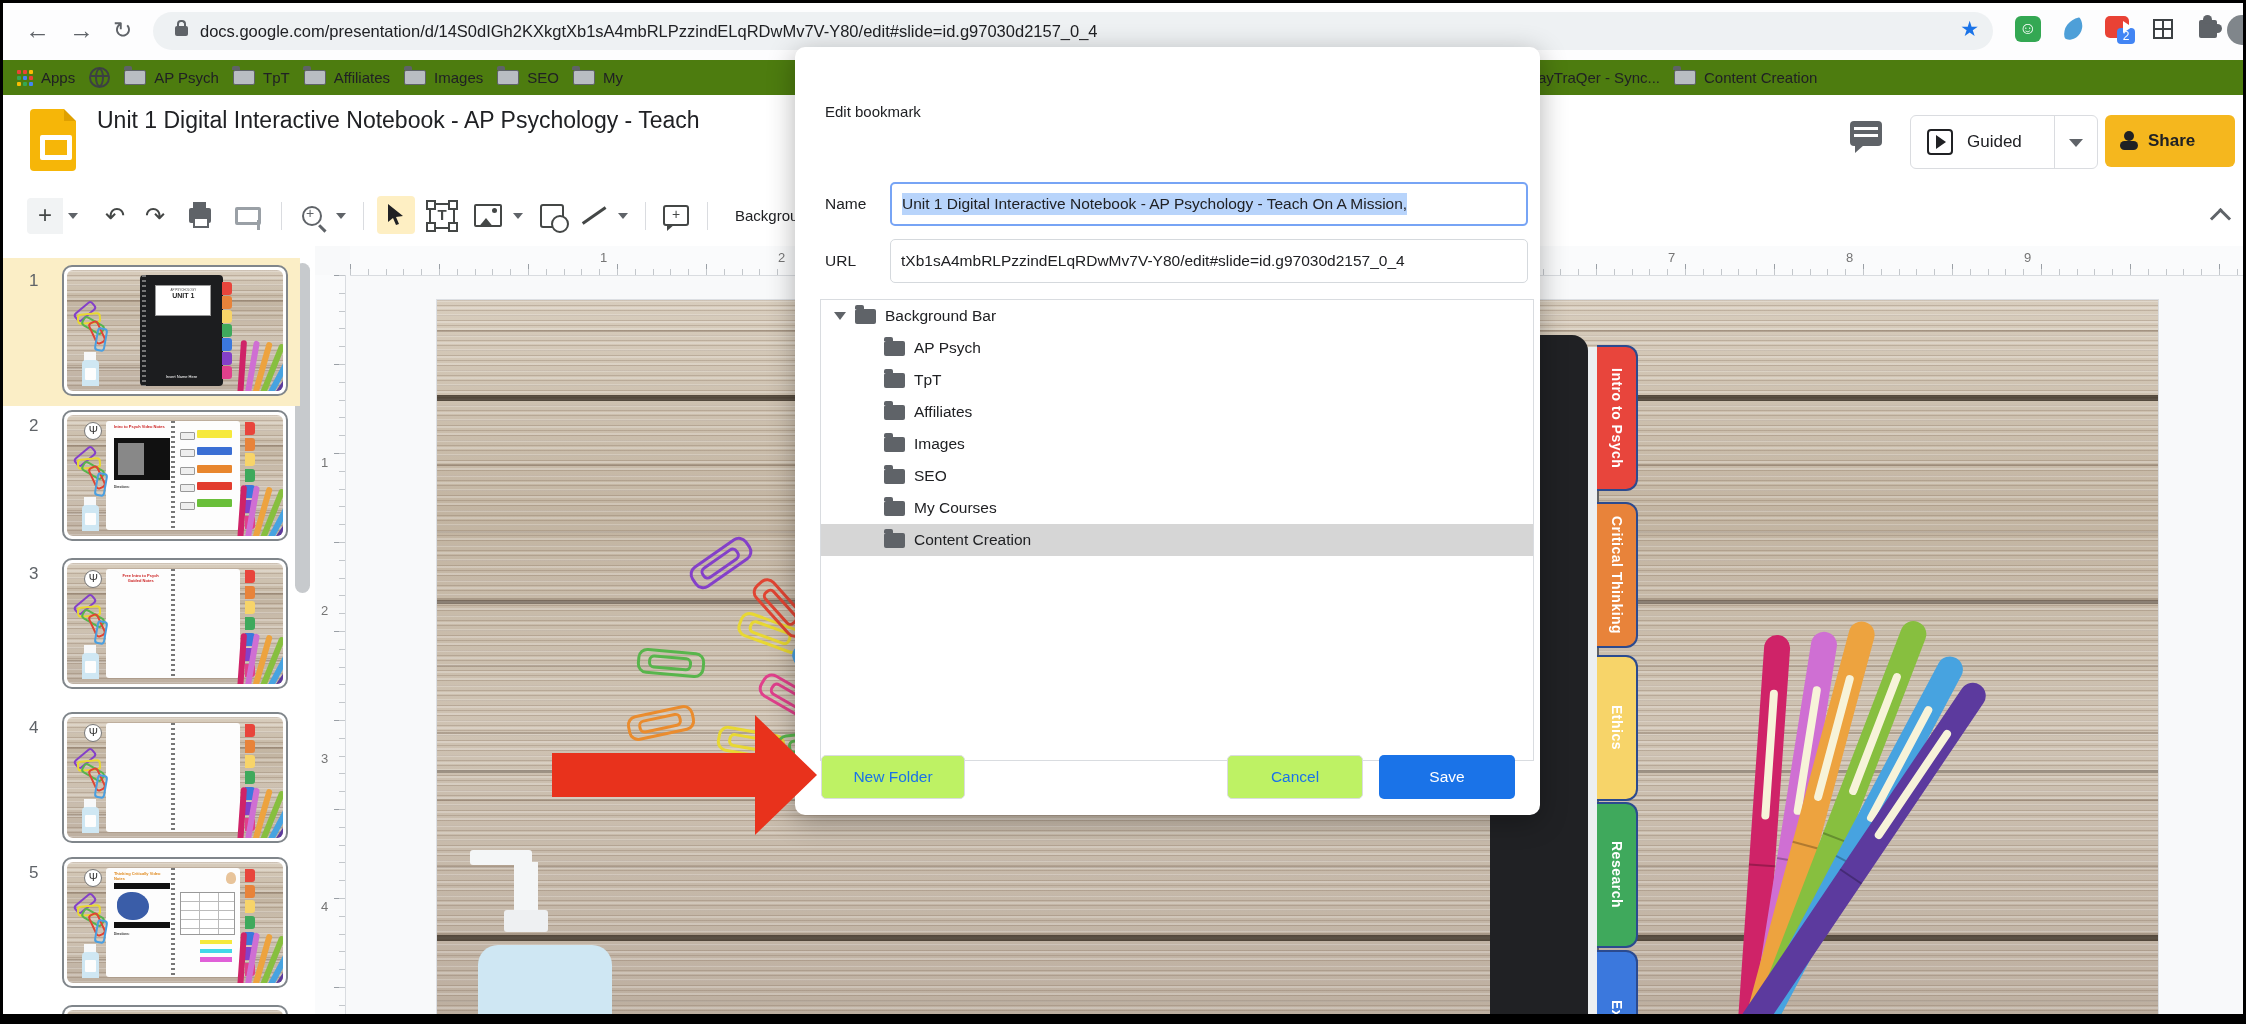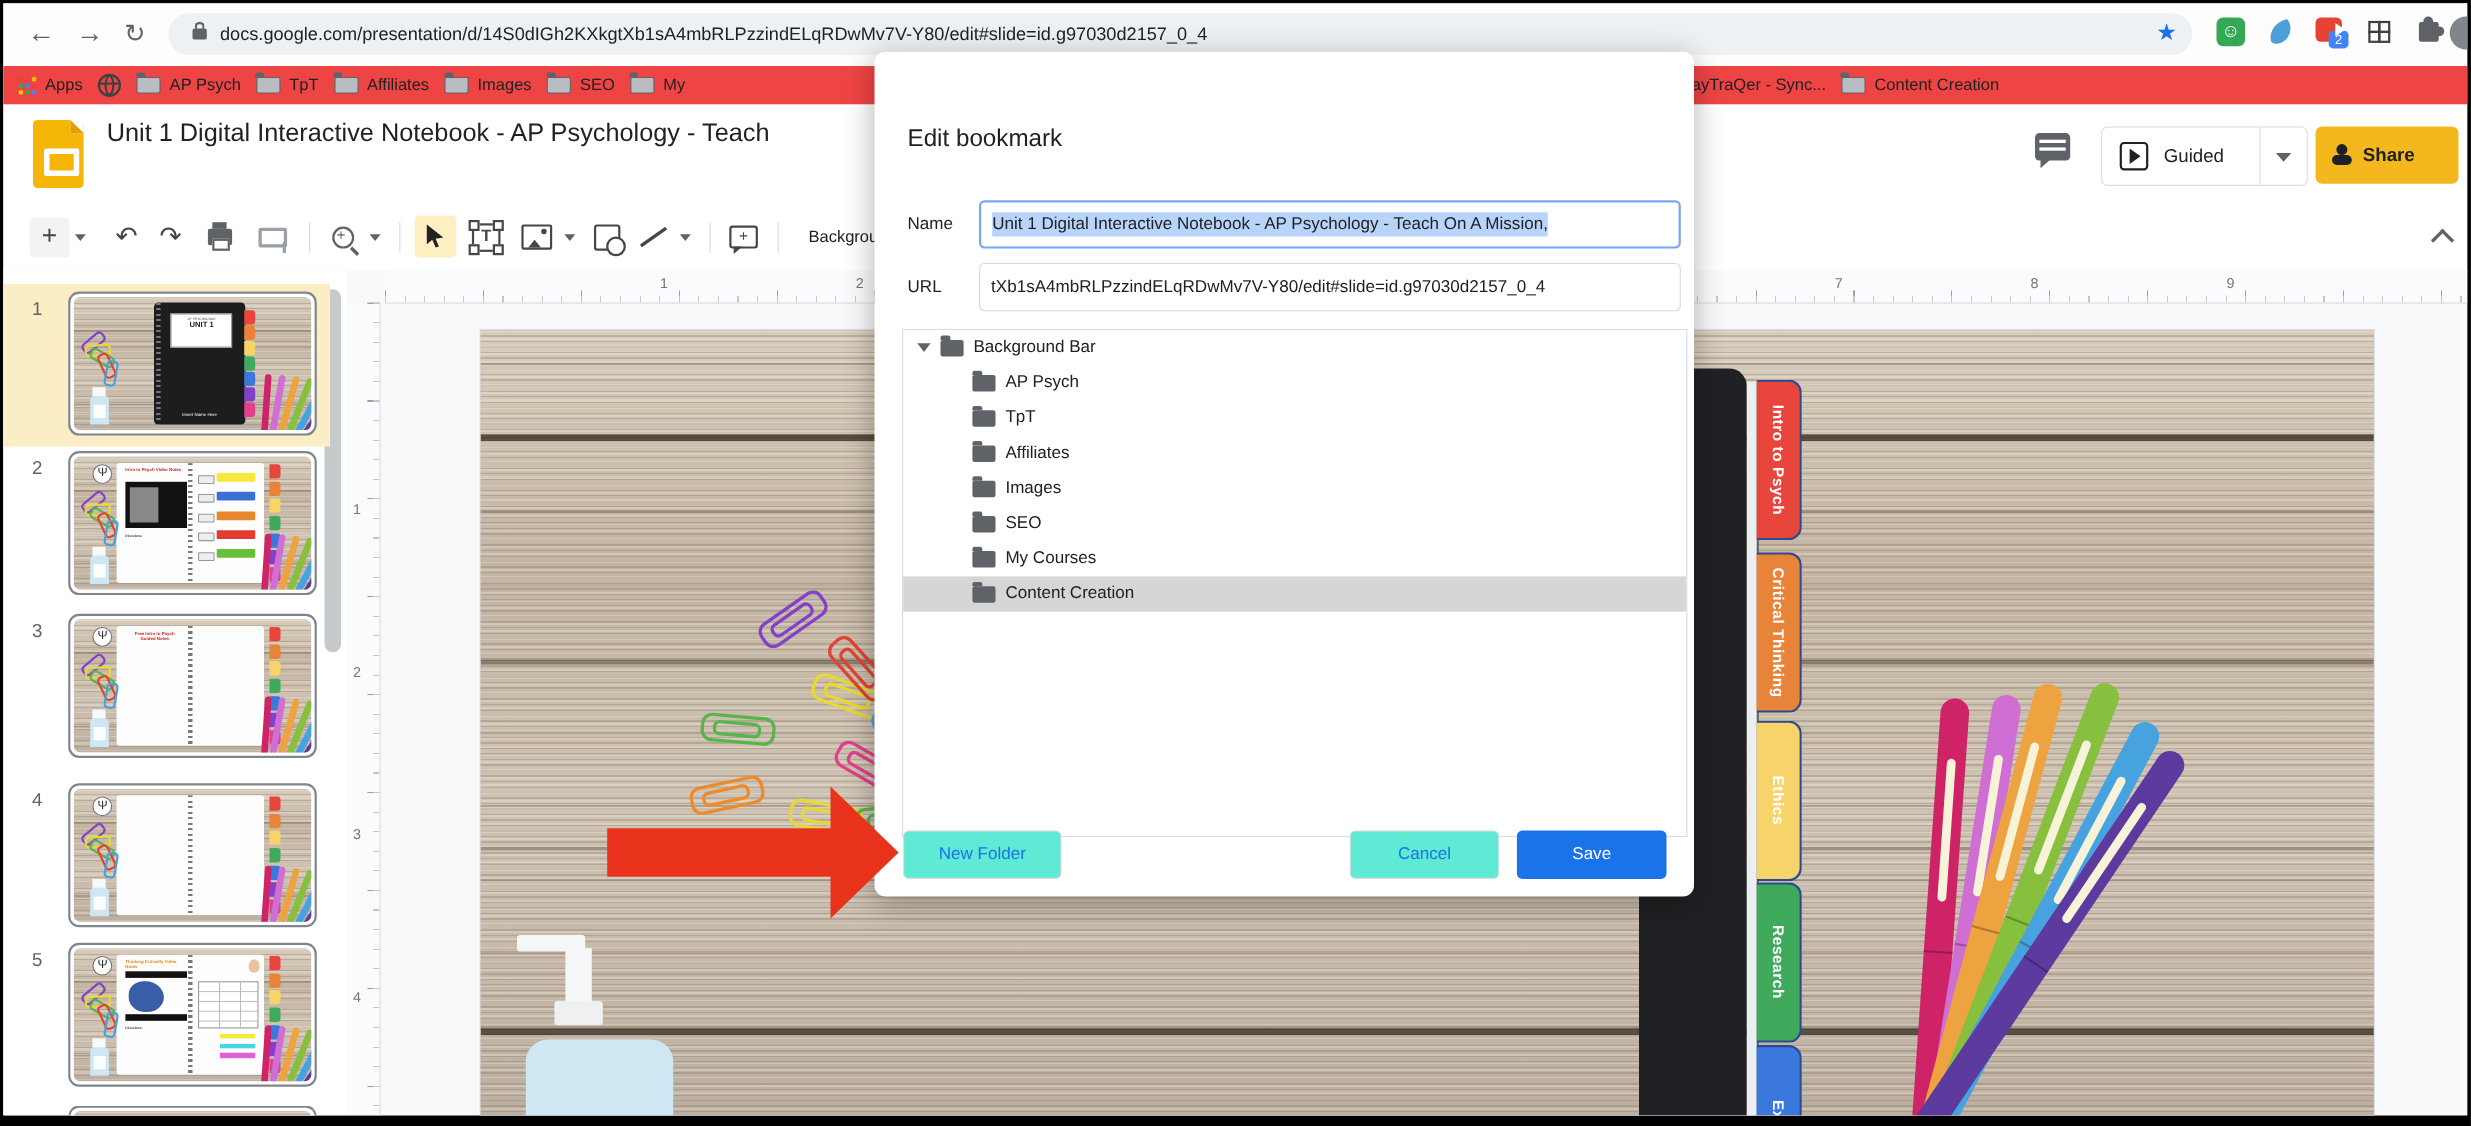--- a/index.html
+++ b/index.html
@@ -22,21 +22,21 @@
   .ext-red::after{content:'';position:absolute;right:-3px;top:5px;border-top:6px solid transparent;border-bottom:6px solid transparent;border-left:9px solid #fff;}
   .ext-badge{position:absolute;left:12px;top:12px;background:#4285f4;color:#fff;border-radius:4px;font-size:12px;width:18px;height:16px;text-align:center;line-height:16px;}
   .ext-grid{width:20px;height:20px;top:16px;}
   .ext-grid i{position:absolute;width:7px;height:7px;border:2px solid #3c4043;}
   .ext-puzzle{width:18px;height:18px;background:#5f6368;border-radius:2px;top:17px;}
   .ext-puzzle::before{content:'';position:absolute;left:4px;top:-5px;width:9px;height:9px;border-radius:50%;background:#5f6368;}
   .ext-puzzle::after{content:'';position:absolute;right:-5px;top:4px;width:9px;height:9px;border-radius:50%;background:#5f6368;}
   .avatar-partial{position:absolute;right:-14px;top:12px;width:30px;height:30px;border-radius:50%;background:#80868b;}
 
   
-  .bmbar{position:absolute;left:0;top:57px;width:100%;height:35px;background:#ef4444;border-bottom:1px solid #ececec;display:flex;align-items:center;}
+  .bmbar{position:absolute;left:0;top:57px;width:100%;height:35px;background:#4d7c0f;border-bottom:1px solid #ececec;display:flex;align-items:center;}
   .bm-left{display:flex;align-items:center;gap:14px;padding-left:14px;}
   .bm-item{display:flex;align-items:center;gap:8px;font-size:15px;color:#202124;white-space:nowrap;}
   .appsgrid{position:relative;width:16px;height:16px;}
   .appsgrid i{position:absolute;width:4px;height:4px;border-radius:1px;}
   .folder{position:relative;width:20px;height:13px;background:#b9bdc2;border:1.5px solid #5f6368;border-radius:2px;}
   .folder::before{content:'';position:absolute;left:-1.5px;top:-5px;width:8px;height:4px;background:#5f6368;border-radius:2px 2px 0 0;}
   .globe{position:relative;width:17px;height:17px;border:2px solid #3c4043;border-radius:50%;}
   .globe::before{content:'';position:absolute;left:-1px;right:-1px;top:5.5px;height:2px;background:#3c4043;}
   .globe::after{content:'';position:absolute;left:4px;top:-1px;width:5px;height:15px;border:2px solid #3c4043;border-radius:50%;}
   .bm-right{position:absolute;left:1535px;top:0;height:35px;display:flex;align-items:center;gap:14px;}
@@ -133,34 +133,34 @@
   .sani .spout{position:absolute;left:0;top:0;width:62px;height:15px;background:#f4f6f7;border-radius:3px;}
   .sani .neck{position:absolute;left:44px;top:12px;width:24px;height:50px;background:#f4f6f7;}
   .sani .collar{position:absolute;left:34px;top:60px;width:44px;height:22px;background:#eef0f2;border-radius:3px;}
   .sani .body{position:absolute;left:8px;top:95px;width:134px;height:120px;background:#cfe7f3;border-radius:20px 20px 0 0;}
 
   .red-arrow-body{position:absolute;left:549px;top:750px;width:206px;height:44px;background:#e8321c;z-index:80;}
   .red-arrow-head{position:absolute;left:752px;top:712px;width:0;height:0;border-top:60px solid transparent;border-bottom:60px solid transparent;border-left:62px solid #e8321c;z-index:80;}
 
   
   .dialog{position:absolute;left:792px;top:44px;width:745px;height:768px;background:#fff;border-radius:10px;box-shadow:0 6px 28px rgba(0,0,0,.3);z-index:60;}
-  .dlg-title{position:absolute;left:30px;top:66px;font-size:22px;color:#202124;}
+  .dlg-title{position:absolute;left:30px;top:56px;font-size:15px;color:#202124;}
   .dlg-label{position:absolute;left:30px;font-size:15.5px;color:#202124;}
   .dlg-input{position:absolute;left:95px;width:638px;height:44px;box-sizing:border-box;border-radius:5px;font-size:15.5px;color:#202124;display:flex;align-items:center;padding:0 10px;white-space:nowrap;overflow:hidden;}
   .name-input{top:135px;border:2px solid #77a4f5;}
   .name-input .seltext{background:#b8d4fb;padding:2px 0;}
   .url-input{top:192px;border:1px solid #d5d9dd;}
   .tree{position:absolute;left:25px;top:252px;width:712px;height:460px;border:1px solid #d9dce0;overflow:hidden;background:#fff;}
   .trow{position:relative;height:32px;display:flex;align-items:center;font-size:15.5px;color:#202124;}
   .trow.sel{background:#d6d6d6;}
   .tri{width:0;height:0;border-left:6px solid transparent;border-right:6px solid transparent;border-top:8px solid #5f6368;margin-left:13px;}
   .tfolder{position:relative;width:21px;height:15px;background:#5f6368;border-radius:2px;flex:none;}
   .tfolder::before{content:'';position:absolute;left:0;top:-4px;width:9px;height:4px;background:#5f6368;border-radius:2px 2px 0 0;}
   .dlg-btn{position:absolute;top:708px;height:44px;border-radius:5px;font-size:15.5px;display:flex;align-items:center;justify-content:center;box-sizing:border-box;cursor:pointer;}
-  .btn-outline{border:1px solid #dadce0;color:#1a73e8;background:#5eead4;}
+  .btn-outline{border:1px solid #dadce0;color:#1a73e8;background:#bef264;}
   .btn-primary{background:#1a73e8;color:#fff;}
   #btn-newfolder{left:26px;width:144px;}
   #btn-cancel{left:432px;width:136px;}
   #btn-save{left:584px;width:136px;}
 
   
   .m-sani{position:absolute;left:7%;bottom:4%;width:17px;height:34px;}
   .m-sani::before{content:'';position:absolute;left:2px;top:0;width:12px;height:9px;background:#f7f8f9;}
   .m-sani::after{content:'';position:absolute;left:0;top:8px;width:17px;height:26px;background:#cfe7f3;border-radius:4px 4px 0 0;}
   .m-sani i{position:absolute;left:3px;top:16px;width:11px;height:12px;background:#fdfdfd;z-index:2;border-radius:1px;}

